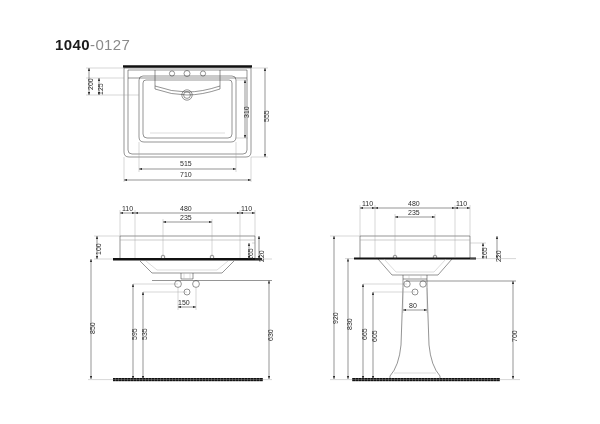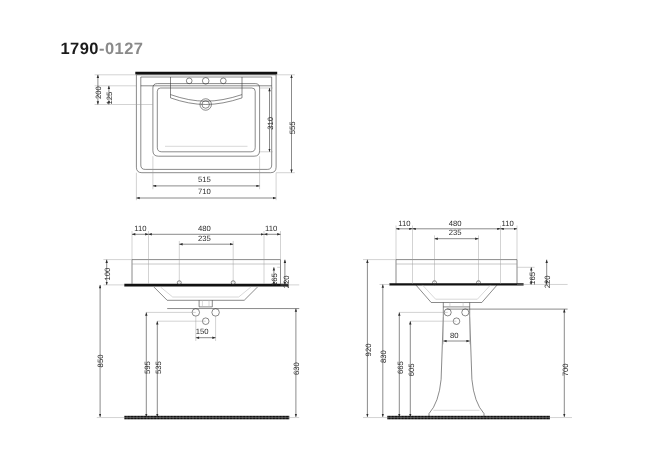--- a/index.html
+++ b/index.html
@@ -3,33 +3,33 @@
 <meta charset="utf-8">
 <style>
   html,body{margin:0;padding:0;background:#ffffff;}
   body{width:600px;height:424px;position:relative;overflow:hidden;
        font-family:"Liberation Sans","DejaVu Sans",sans-serif;color:#1a1a1a;}
   #sheet{position:absolute;left:0;top:0;width:600px;height:424px;}
   #svgroot{position:absolute;left:0;top:0;}
   .title{position:absolute;left:55px;top:36px;font-size:15px;letter-spacing:.4px;
          white-space:nowrap;}
   .title .code{font-weight:700;color:#1b1b1b;}
-  .title .suffix{font-weight:700;color:#8a8a8a;margin-top:32px;}
+  .title .suffix{font-weight:400;color:#8a8a8a;margin-top:32px;}
   
   .dim{position:absolute;font-size:7px;line-height:7px;color:#2b2b2b;
        font-family:"Liberation Sans","DejaVu Sans",sans-serif;white-space:nowrap;}
   .dim.v{transform-origin:0 0;transform:rotate(-90deg);}
 </style>
 </head>
 <body>
 
 <div id="sheet">
 
   <div class="title">
-    <span class="code">1790</span><span class="suffix">-0127</span>
+    <span class="code">1040</span><span class="suffix">-0127</span>
   </div>
 
   <svg id="svgroot" width="600" height="424" viewBox="0 0 600 424">
     <defs>
       <marker id="ah" markerWidth="7" markerHeight="7" refX="6" refY="2.2" orient="auto" markerUnits="strokeWidth">
         <path d="M0,0 L6,2.2 L0,4.4 z" fill="#2b2b2b"></path>
       </marker>
       <marker id="ahs" markerWidth="7" markerHeight="7" refX="0" refY="2.2" orient="auto" markerUnits="strokeWidth">
         <path d="M6,0 L0,2.2 L6,4.4 z" fill="#2b2b2b"></path>
       </marker>

